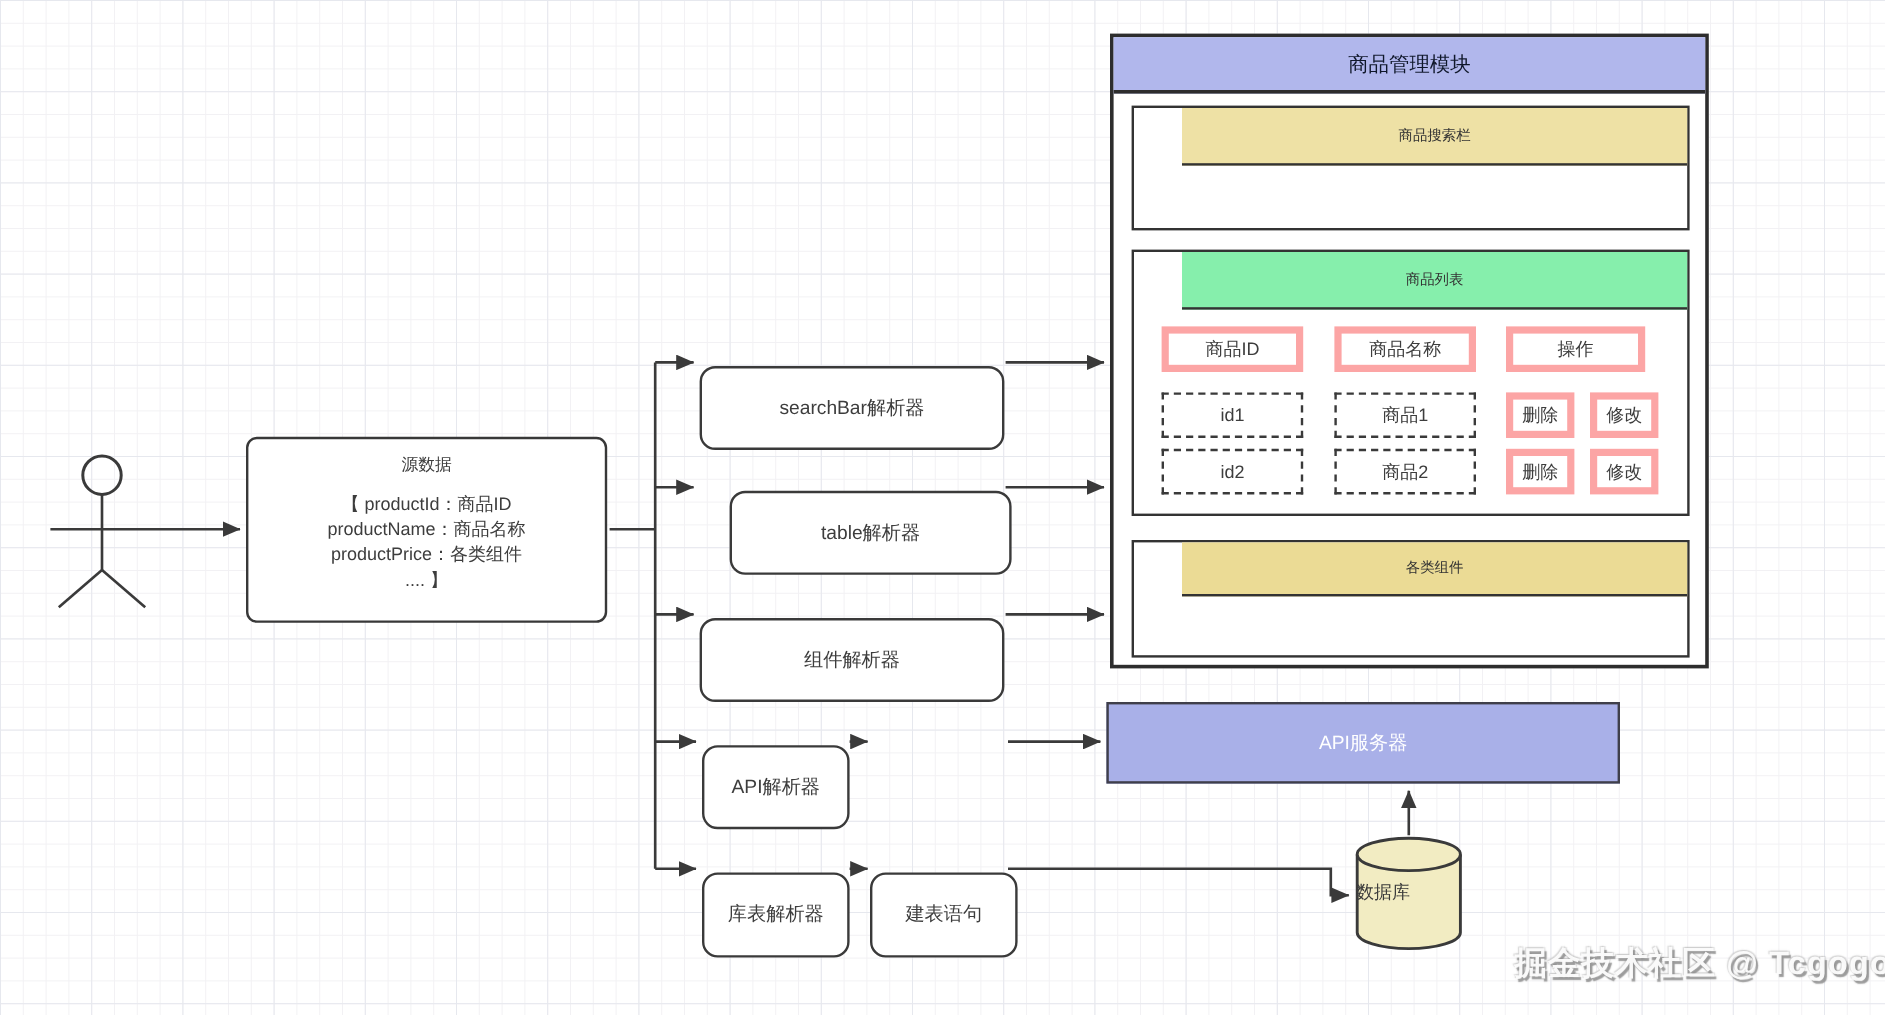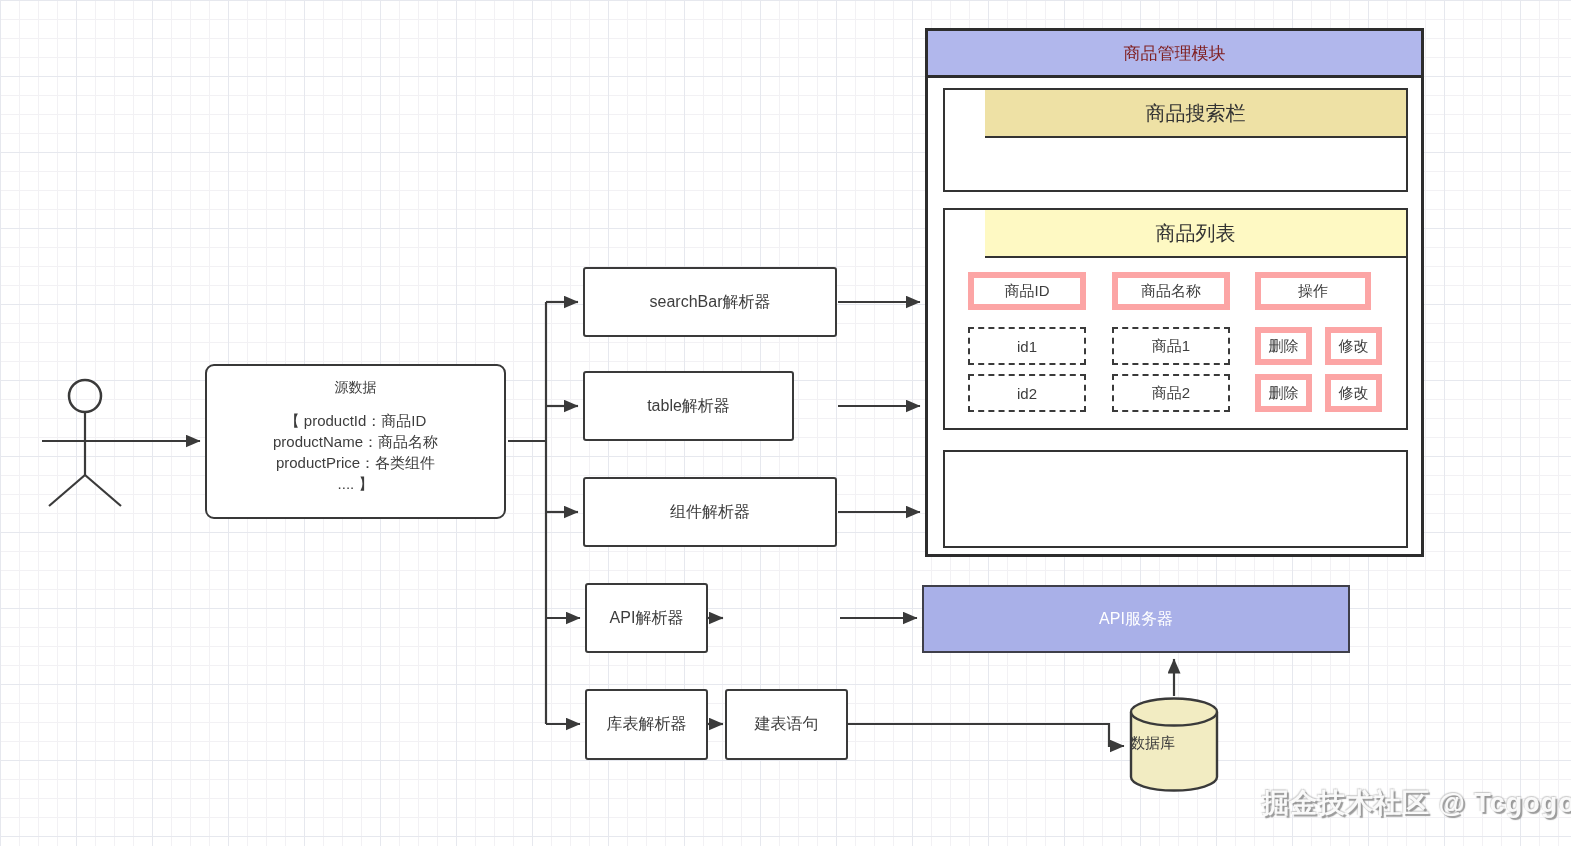--- a/index.html
+++ b/index.html
@@ -24,23 +24,24 @@
     position: absolute; left: 0; top: 0; z-index: 1;
     width: 1571px; height: 846px;
   }
   svg.overlay line, svg.overlay polyline {
     stroke: #3a3a3a; stroke-width: 2.2; fill: none;
   }
   .box {
     position: absolute; z-index: 2;
     background: #ffffff;
     border: 2px solid #3a3a3a;
-    border-radius: 3px;
+    border-radius: 13px;
     display: flex; align-items: center; justify-content: center;
     font-size: 16px;
+    margin-top: 38px;
   }
   .source-box {
     position: absolute; z-index: 2;
     left: 205px; top: 364px; width: 301px; height: 155px;
     background: #ffffff;
     border: 2.5px solid #383838;
     border-radius: 9px;
     text-align: center;
   }
   .source-title { margin-top: 13px; font-size: 14px; }
@@ -49,36 +50,36 @@
     position: absolute; z-index: 2;
     left: 925px; top: 28px; width: 499px; height: 529px;
     background: #ffffff;
     border: 3px solid #2d2d2d;
   }
   .panel-header {
     position: absolute; left: 0; top: 0; right: 0; height: 47px;
     background: #b1b7ec;
     border-bottom: 3px solid #2d2d2d;
     display: flex; align-items: center; justify-content: center;
-    font-size: 17px; color: #7f1d1d;
+    font-size: 17px; color: #0f172a;
   }
   .section {
     position: absolute; left: 15px; width: 465px;
     border: 2px solid #333333;
     background: #ffffff;
   }
   .sec-header {
     display: flex; align-items: center; justify-content: center;
     border-bottom: 2px solid #333333;
-    font-size: 20px; color: #333333; margin-left: 40px;
+    font-size: 12px; color: #333333; margin-left: 40px;
   }
   .sec-search { top: 57px; height: 104px; }
   .sec-search .sec-header { height: 48px; background: #eee1a5; }
   .sec-list { top: 177px; height: 222px; }
-  .sec-list .sec-header { height: 48px; background: #fef9c3; }
+  .sec-list .sec-header { height: 48px; background: #86efac; }
   .sec-comp { top: 419px; height: 98px; }
   .sec-comp .sec-header { height: 45px; background: #ebdb95; }
   .comp-text {
     padding: 15px 0 0 14px; font-size: 15px; color: #3b3b3b;
   }
   .list-body { position: relative; width: 100%; height: 168px; }
   .cell {
     position: absolute; height: 38px;
     display: flex; align-items: center; justify-content: center;
     font-size: 15px; background: #ffffff;
@@ -160,21 +161,21 @@
     <div class="source-title">源数据</div>
     <div class="source-lines">
       <div>【 productId：商品ID</div>
       <div>productName：商品名称</div>
       <div>productPrice：各类组件</div>
       <div>.... 】</div>
     </div>
   </div>
 
   <div class="box" style="left:583px; top:267px; width:254px; height:70px;">searchBar解析器</div>
-  <div class="box" style="left:583px; top:371px; width:211px; height:70px;">table解析器</div>
+  <div class="box" style="left:608px; top:371px; width:235px; height:70px;">table解析器</div>
   <div class="box" style="left:583px; top:477px; width:254px; height:70px;text-align:right;">组件解析器</div>
   <div class="box" style="left:585px; top:583px; width:123px; height:70px;">API解析器</div>
   <div class="box" style="left:585px; top:689px; width:123px; height:71px;">库表解析器</div>
   <div class="box" style="left:725px; top:689px; width:123px; height:71px;">建表语句</div>
 
   <div class="panel">
     <div class="panel-header">商品管理模块</div>
 
     <div class="section sec-search">
       <div class="sec-header">商品搜索栏</div>
@@ -195,20 +196,21 @@
         <div class="cell" style="left:380px; top:69px; width:57px;">修改</div>
 
         <div class="cell dashed" style="left:23px;  top:116px; width:118px;">id2</div>
         <div class="cell dashed" style="left:167px; top:116px; width:118px;">商品2</div>
         <div class="cell" style="left:310px; top:116px; width:57px;">删除</div>
         <div class="cell" style="left:380px; top:116px; width:57px;">修改</div>
       </div>
     </div>
 
     <div class="section sec-comp">
+      <div class="sec-header">各类组件</div>
     </div>
   </div>
 
   <div class="api-server">API服务器</div>
 
   <div class="db-label">数据库</div>
 
   <div class="watermark">掘金技术社区 @ Tcgogo</div>
 
 </div>

